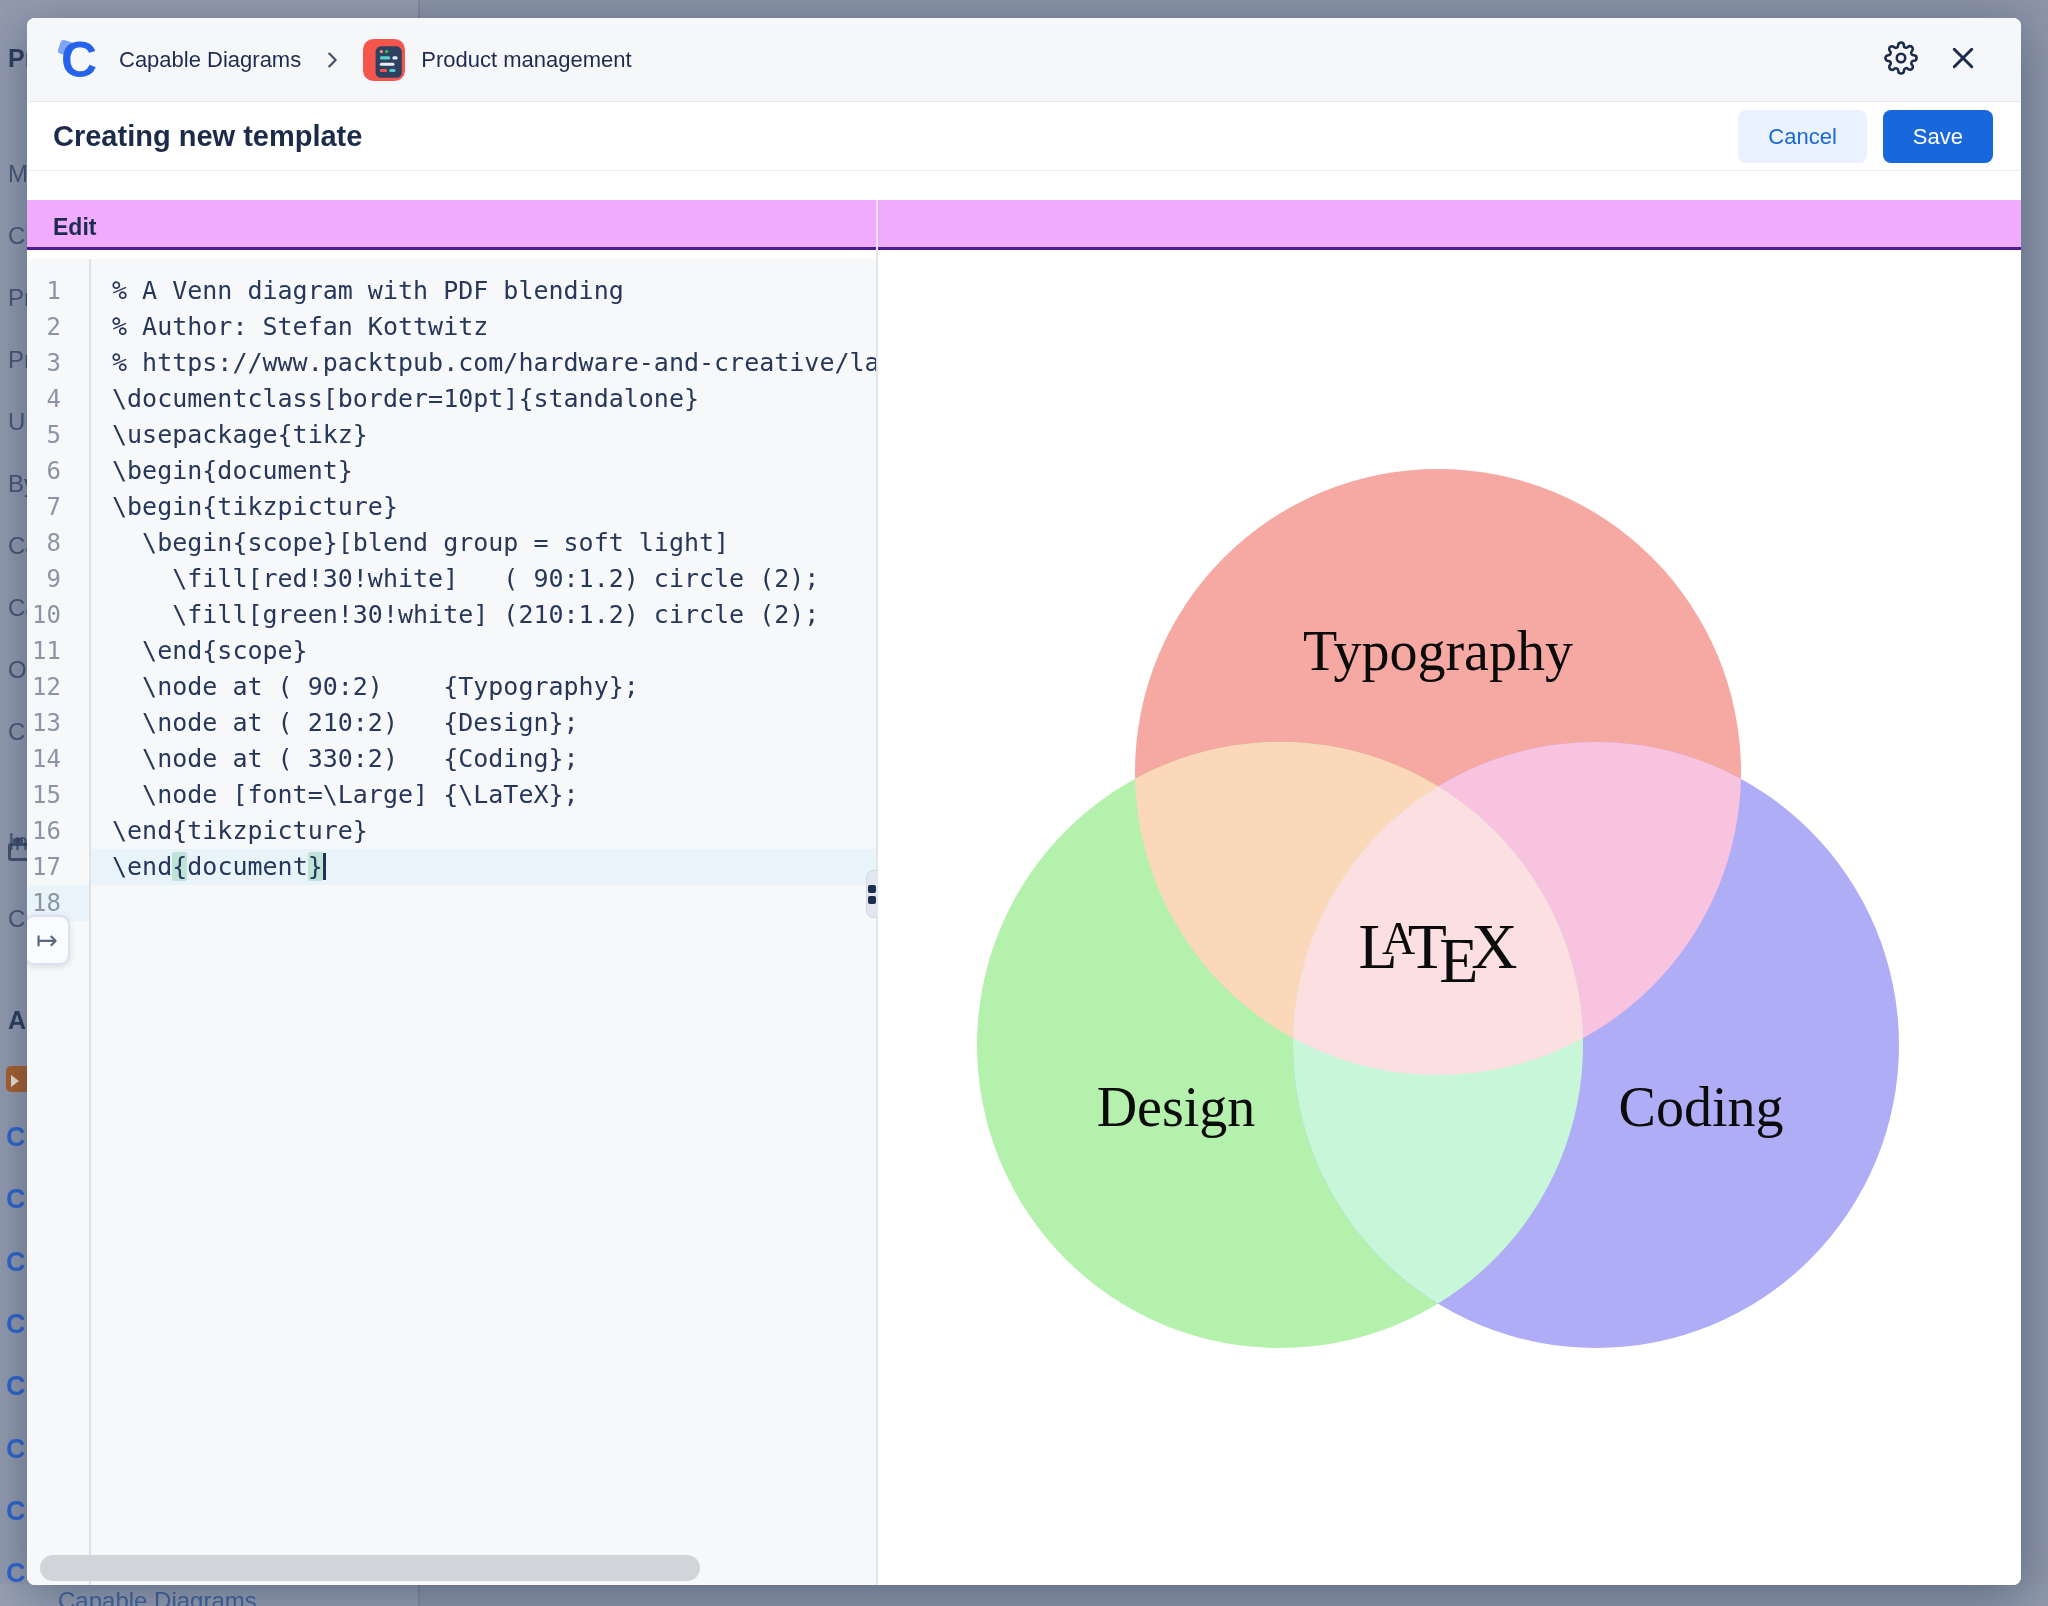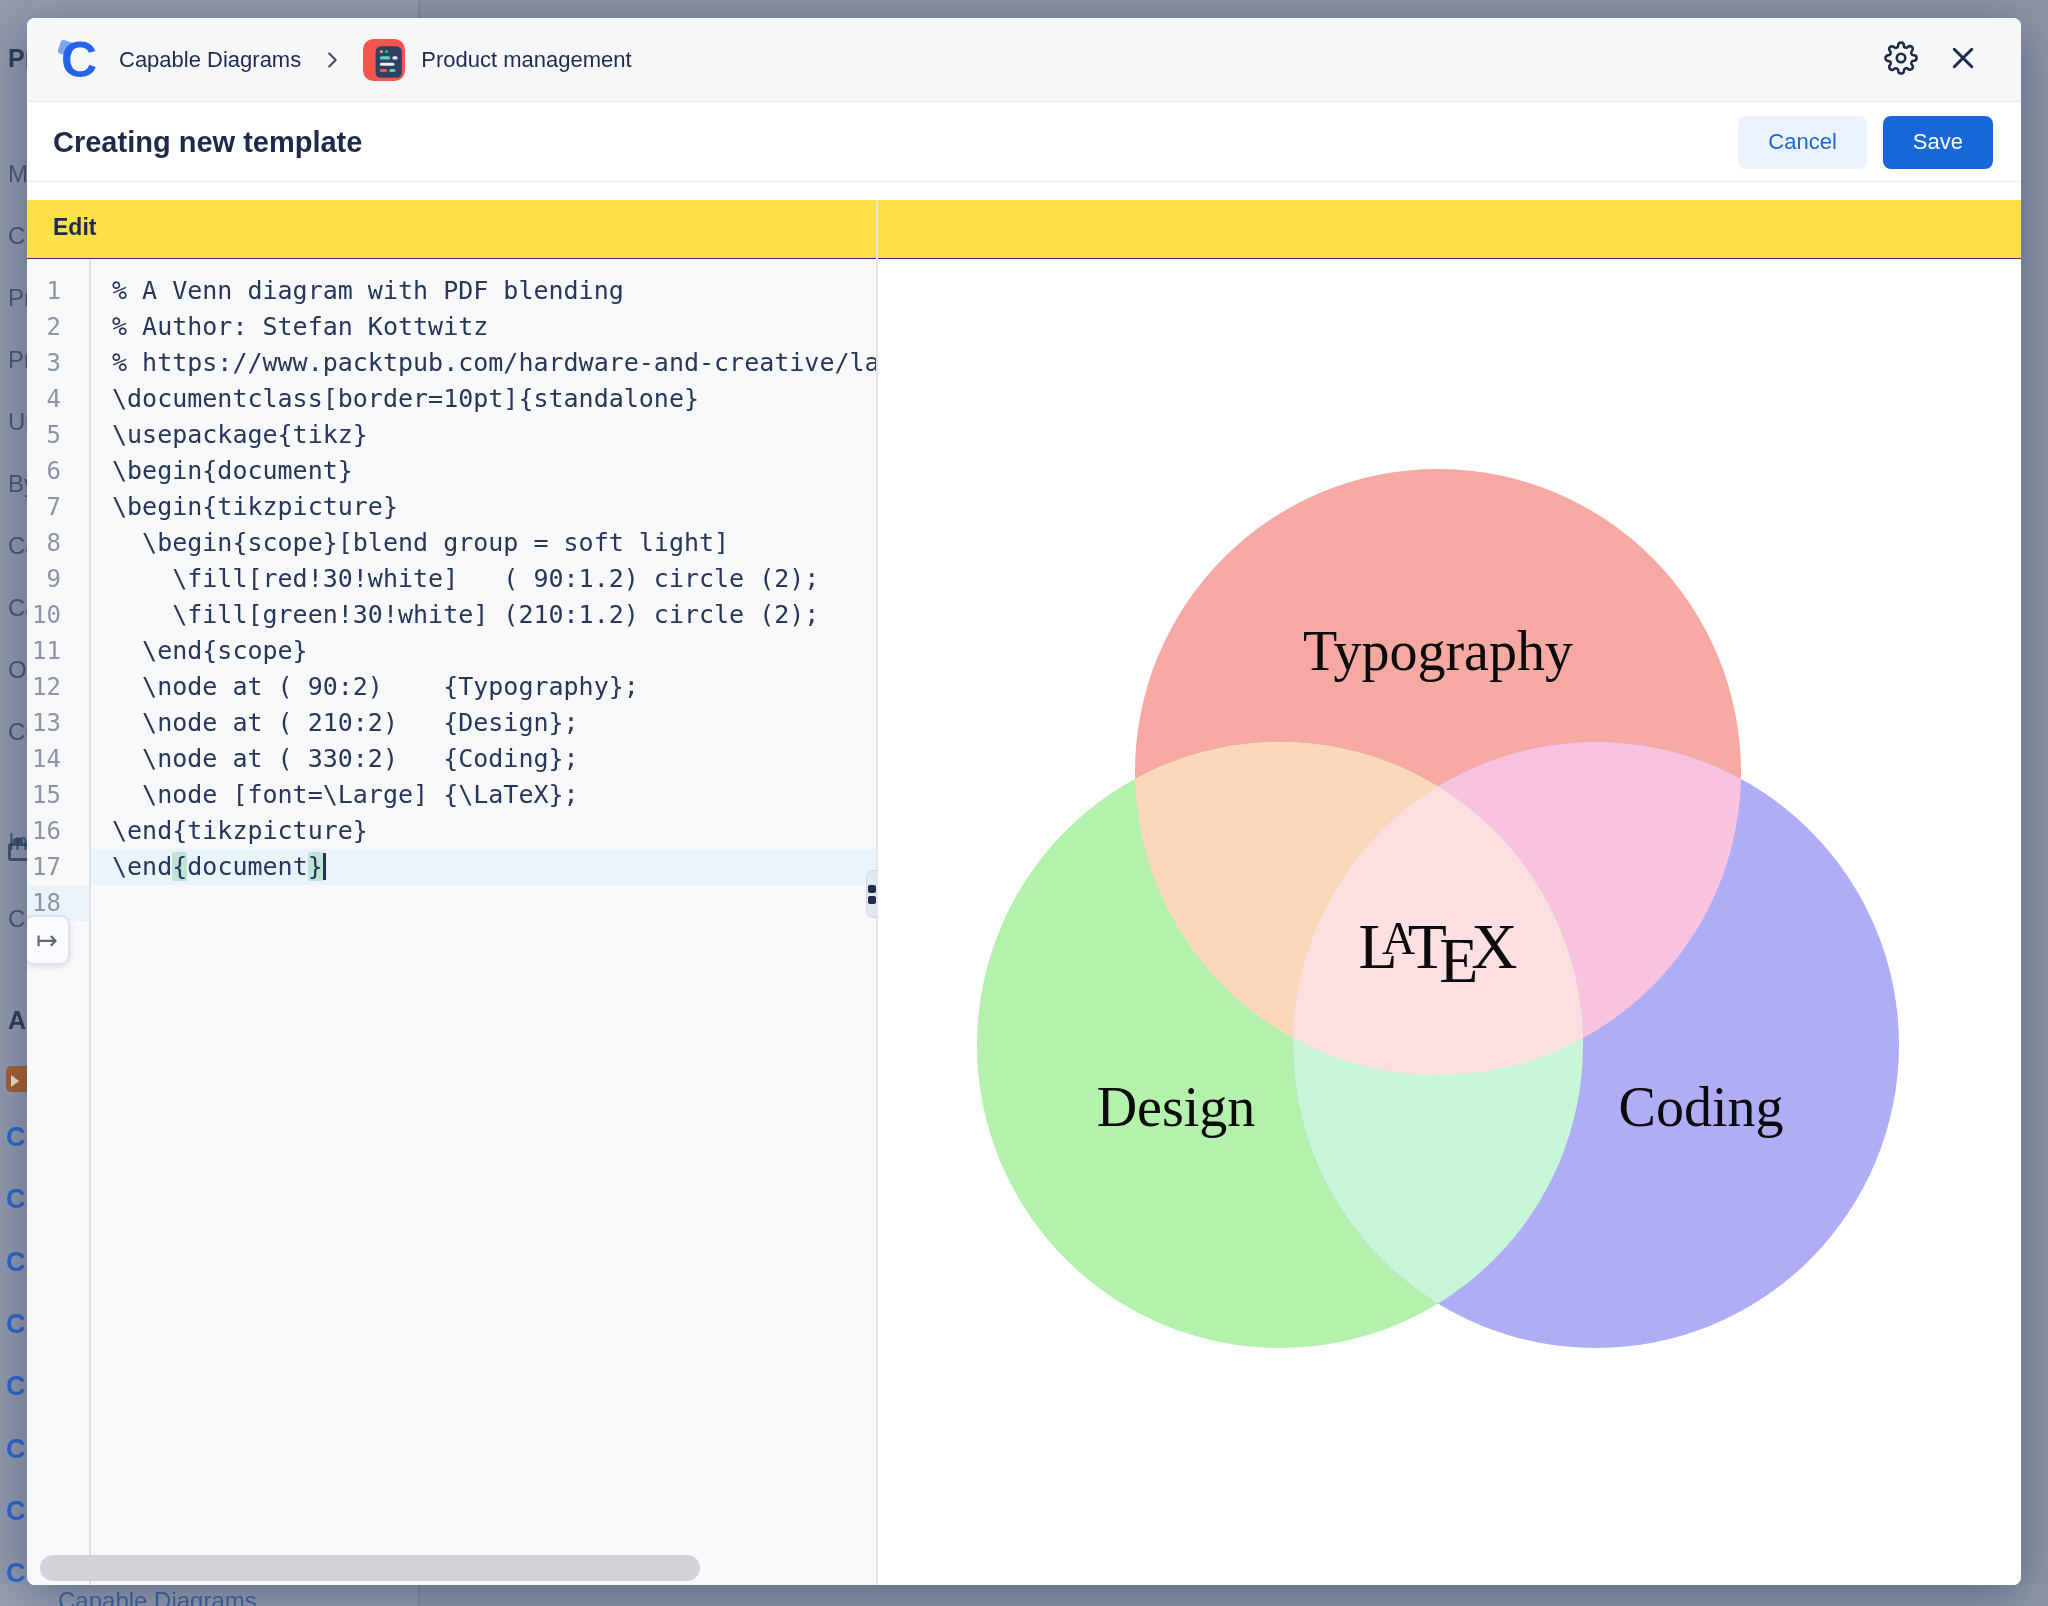--- a/index.html
+++ b/index.html
@@ -30,27 +30,27 @@
   .logo-c { position:relative; width:50px; height:50px; display:flex; align-items:center; justify-content:center; }
   .logo-c .accent { position:absolute; left:6px; top:6px; width:14px; height:14px; background:#7ea6f2; transform:rotate(18deg); border-radius:3px; }
   .logo-c .glyph { position:relative; font-size:50px; font-weight:900; color:#2563eb; line-height:1; letter-spacing:-2px; }
   .crumb { font-size:22px; font-weight:500; color:#1d2b50; margin-left:16px; white-space:nowrap; }
   .crumb-chev { margin:0 20px; display:flex; align-items:center; }
   .prod-icon { width:42px; height:42px; margin-right:16px; flex:none; }
   .header-spacer { flex:1; }
   .icon-btn { width:44px; height:44px; border:none; background:transparent; display:flex; align-items:center; justify-content:center; cursor:pointer; }
   .icon-btn + .icon-btn { margin-left:18px; }
 
-  .title-row { position:absolute; left:0; top:85px; right:0; height:79px; background:#fff; border-bottom:1px solid #eceef1; display:flex; align-items:center; padding:0 28px 0 26px; }
+  .title-row { position:absolute; left:0; top:85px; right:0; height:68px; background:#fff; border-bottom:1px solid #eceef1; display:flex; align-items:center; padding:0 28px 0 26px; }
   .modal-title { font-size:29px; font-weight:700; color:#1c2b4a; flex:1; }
   .btn { height:53px; border-radius:8px; border:none; font-family:"Liberation Sans",sans-serif; font-size:22px; font-weight:500; cursor:pointer; padding:4px 30px; }
   .btn-cancel { background:#e9f2fe; color:#1868db; margin-right:16px; }
   .btn-save { background:#1868db; color:#ffffff; }
 
-  .pane-headers { position:absolute; left:0; top:182px; right:0; height:59px; background:#fde047; border-bottom:1px solid #4c1d95; }
+  .pane-headers { position:absolute; left:0; top:182px; right:0; height:50px; background:#f0abfc; border-bottom:3px solid #4c1d95; }
   .pane-label { position:absolute; top:14px; font-size:23px; font-weight:700; color:#1d2b50; }
   .pane-label.edit { left:26px; }
   .pane-label.preview { left:871px; }
   .v-divider { position:absolute; left:849px; top:182px; bottom:0; width:2px; background:#e4e6ea; }
 
   
   .editor { position:absolute; left:0; top:241px; width:849px; bottom:0; background:#f7f8f9; overflow:hidden; }
   .gutter { position:absolute; left:0; top:14px; width:62px; }
   .gutter-sep { position:absolute; left:62px; top:0; bottom:0; width:2px; background:#dfe1e6; }
   .line-number { height:36px; line-height:36px; text-align:right; padding-right:28px; font-family:"DejaVu Sans Mono", monospace; font-size:24px; color:#8b95a5; }

